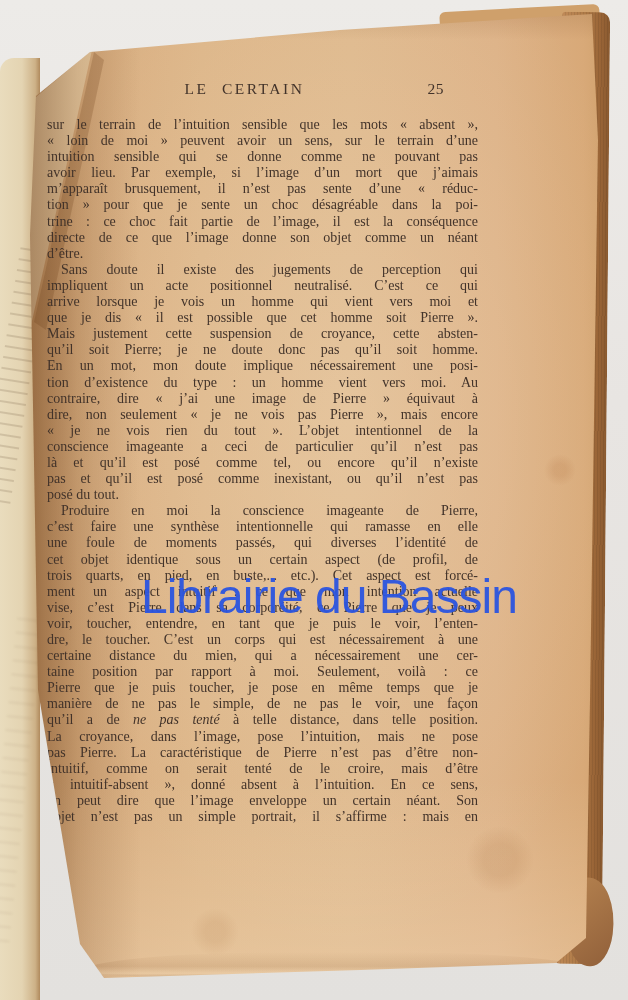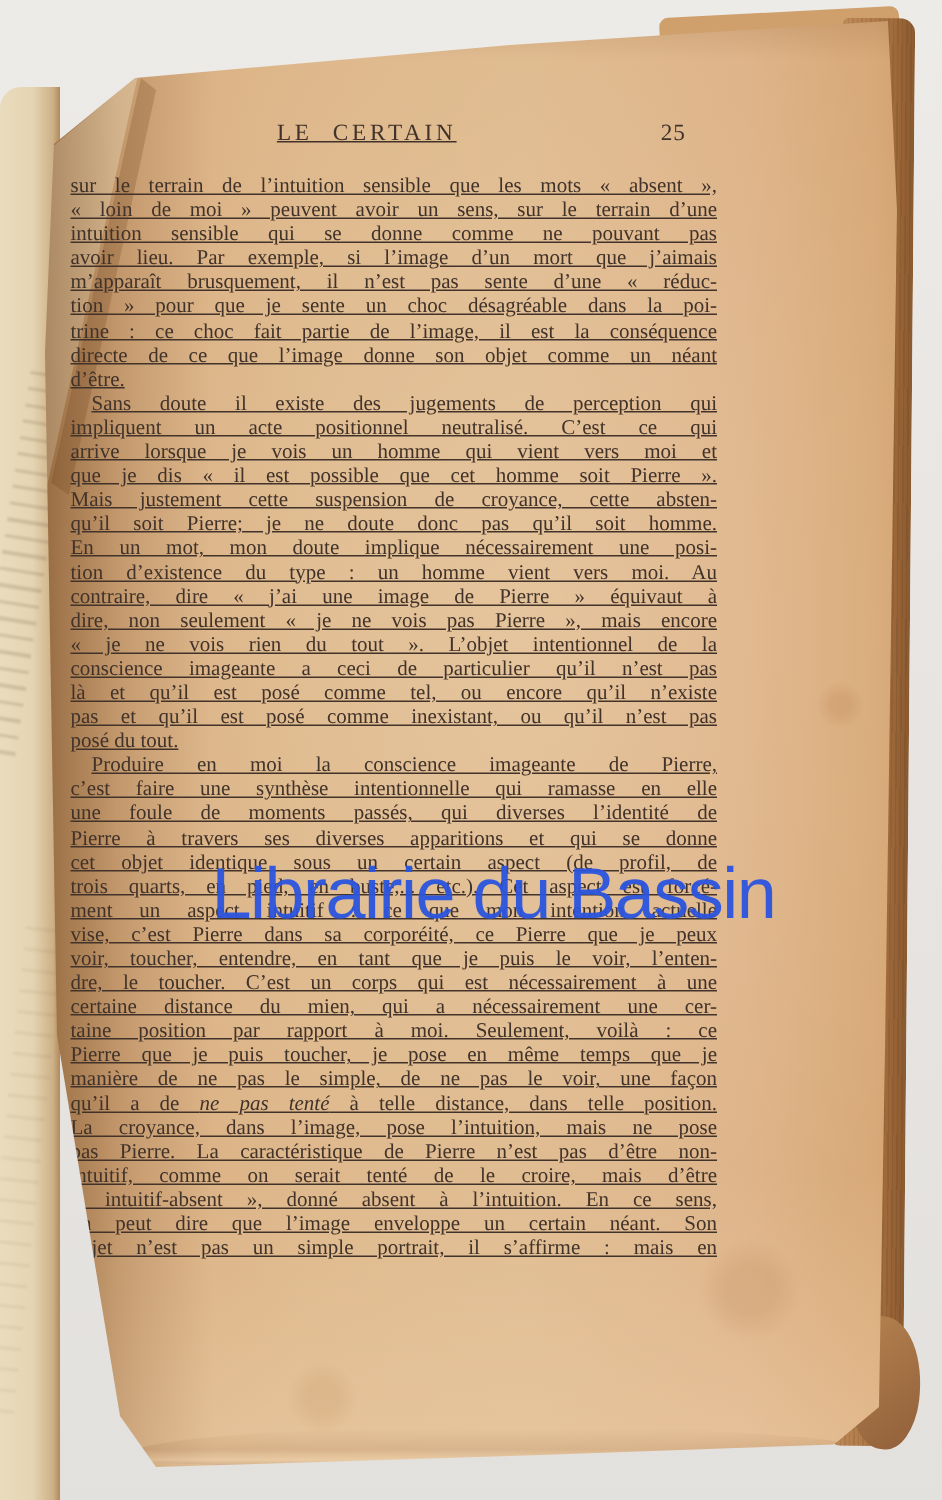--- a/index.html
+++ b/index.html
@@ -50,25 +50,25 @@
   .fold{position:absolute;inset:0;
     clip-path:polygon(92px 50px,30px 102px,30px 330px);
     background:linear-gradient(115deg,#ecd2ab 0%,#e2c094 55%,#d5a878 100%);}
   .fold-crease{position:absolute;inset:0;
     clip-path:polygon(94px 52px,34px 322px,46px 330px,104px 60px);
     background:rgba(100,55,20,.22);filter:blur(3px);}
   .bottom-curl{position:absolute;left:82px;right:36px;bottom:22px;height:26px;
     background:linear-gradient(to bottom,transparent,rgba(120,70,30,.16) 55%,rgba(245,222,188,.30) 82%,rgba(90,50,20,.22));
     border-radius:50% 50% 40% 40% / 90% 90% 30% 30%;opacity:.8;}
   
-  .content{position:absolute;left:47px;top:80px;width:431px;color:var(--ink,#42332a);text-decoration:underline;}
+  .content{position:absolute;left:47px;top:80px;width:431px;color:var(--ink,#42332a);}
   .hdr{position:relative;height:20px;font-size:15.5px;}
   .hdr .title{display:block;text-align:center;letter-spacing:2.5px;word-spacing:7px;
     transform:translateX(-18px);}
-  .hdr .pagenum{position:absolute;right:21px;top:0;letter-spacing:.5px;}
+  .hdr .pagenum{position:absolute;right:34px;top:0;letter-spacing:.5px;}
   .body{padding-top:17px;font-size:14px;}
   .line{height:16.1px;line-height:16.1px;text-align:justify;text-align-last:justify;
     white-space:normal;}
   .line.flush{text-align-last:left;}
   .line.indent{text-indent:14px;}
   
   .watermark{position:absolute;left:141px;top:573px;
     font-family:Liberation Sans, sans-serif;font-size:48px;line-height:1;
     letter-spacing:-1px;color:var(--wm,#2b55e0);opacity:.95;}
 </style>
@@ -116,21 +116,20 @@
           <div class="line">contraire, dire « j’ai une image de Pierre » équivaut à</div>
           <div class="line">dire, non seulement « je ne vois pas Pierre », mais encore</div>
           <div class="line">« je ne vois rien du tout ». L’objet intentionnel de la</div>
           <div class="line">conscience imageante a ceci de particulier qu’il n’est pas</div>
           <div class="line">là et qu’il est posé comme tel, ou encore qu’il n’existe</div>
           <div class="line">pas et qu’il est posé comme inexistant, ou qu’il n’est pas</div>
           <div class="line flush">posé du tout.</div>
           <div class="line indent">Produire en moi la conscience imageante de Pierre,</div>
           <div class="line">c’est faire une synthèse intentionnelle qui ramasse en elle</div>
           <div class="line">une foule de moments passés, qui diverses l’identité de</div>
-          <div class="line">Pierre à travers ses diverses apparitions et qui se donne</div>
           <div class="line">cet objet identique sous un certain aspect (de profil, de</div>
           <div class="line">trois quarts, en pied, en buste,... etc.). Cet aspect est forcé-</div>
           <div class="line">ment un aspect intuitif : ce que mon intention actuelle</div>
           <div class="line">vise, c’est Pierre dans sa corporéité, ce Pierre que je peux</div>
           <div class="line">voir, toucher, entendre, en tant que je puis le voir, l’enten-</div>
           <div class="line">dre, le toucher. C’est un corps qui est nécessairement à une</div>
           <div class="line">certaine distance du mien, qui a nécessairement une cer-</div>
           <div class="line">taine position par rapport à moi. Seulement, voilà : ce</div>
           <div class="line">Pierre que je puis toucher, je pose en même temps que je</div>
           <div class="line">manière de ne pas le simple, de ne pas le voir, une façon</div>

